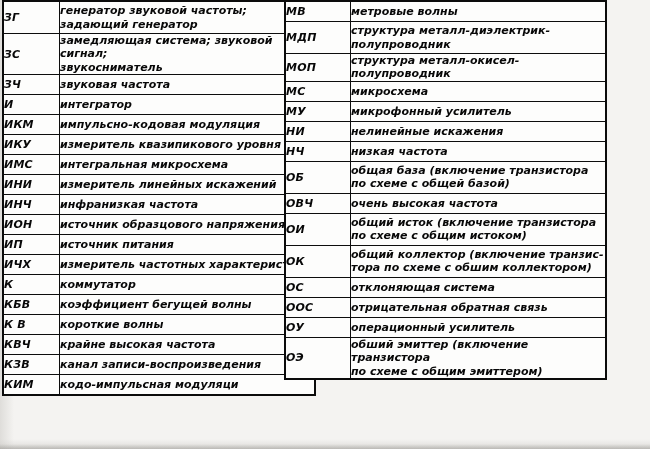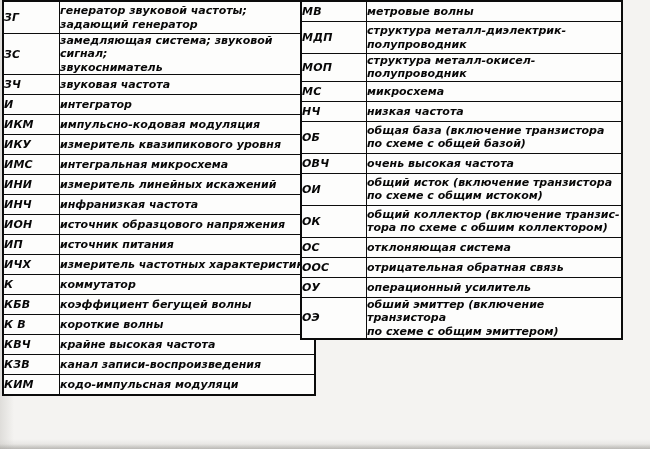--- a/index.html
+++ b/index.html
@@ -28,21 +28,21 @@
   .columns {
     position: absolute;
     inset: 0;
     display: flex;
     align-items: flex-start;
   }
   .col {
     position: relative;
   }
   .col-left  { width: 282px; margin-left: 2px; }
-  .col-right { width: 323px; margin-left: 16px; }
+  .col-right { width: 323px; }
 
   table.abbr {
     border-collapse: collapse;
     width: 100%;
     table-layout: fixed;
     background: #fdfdfc;
     border: 2px solid #0b0b0b;
   }
   table.abbr td {
     border: 1px solid #0d0d0d;
@@ -235,20 +235,32 @@
                 <span class="line">структура металл-окисел-полупроводник</span>
               </td>
             </tr>
             <tr class="r1">
               <td class="key">МС</td>
               <td class="val">
                 <span class="line">микросхема</span>
               </td>
             </tr>
             <tr class="r1">
+              <td class="key">МУ</td>
+              <td class="val">
+                <span class="line">микрофонный усилитель</span>
+              </td>
+            </tr>
+            <tr class="r1">
+              <td class="key">НИ</td>
+              <td class="val">
+                <span class="line">нелинейные искажения</span>
+              </td>
+            </tr>
+            <tr class="r1">
               <td class="key">НЧ</td>
               <td class="val">
                 <span class="line">низкая частота</span>
               </td>
             </tr>
             <tr class="r2">
               <td class="key">ОБ</td>
               <td class="val">
                 <span class="line">общая база (включение транзистора</span>
                 <span class="line">по схеме с общей базой)</span>

